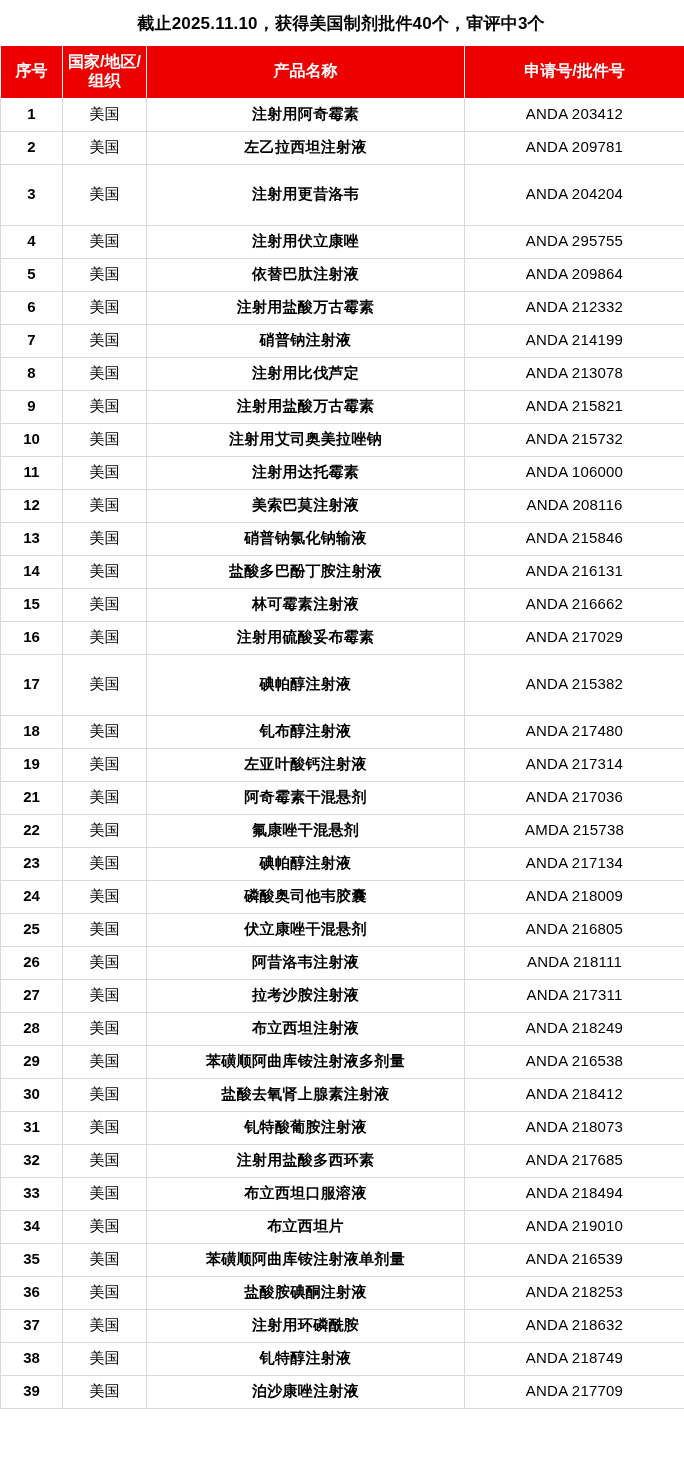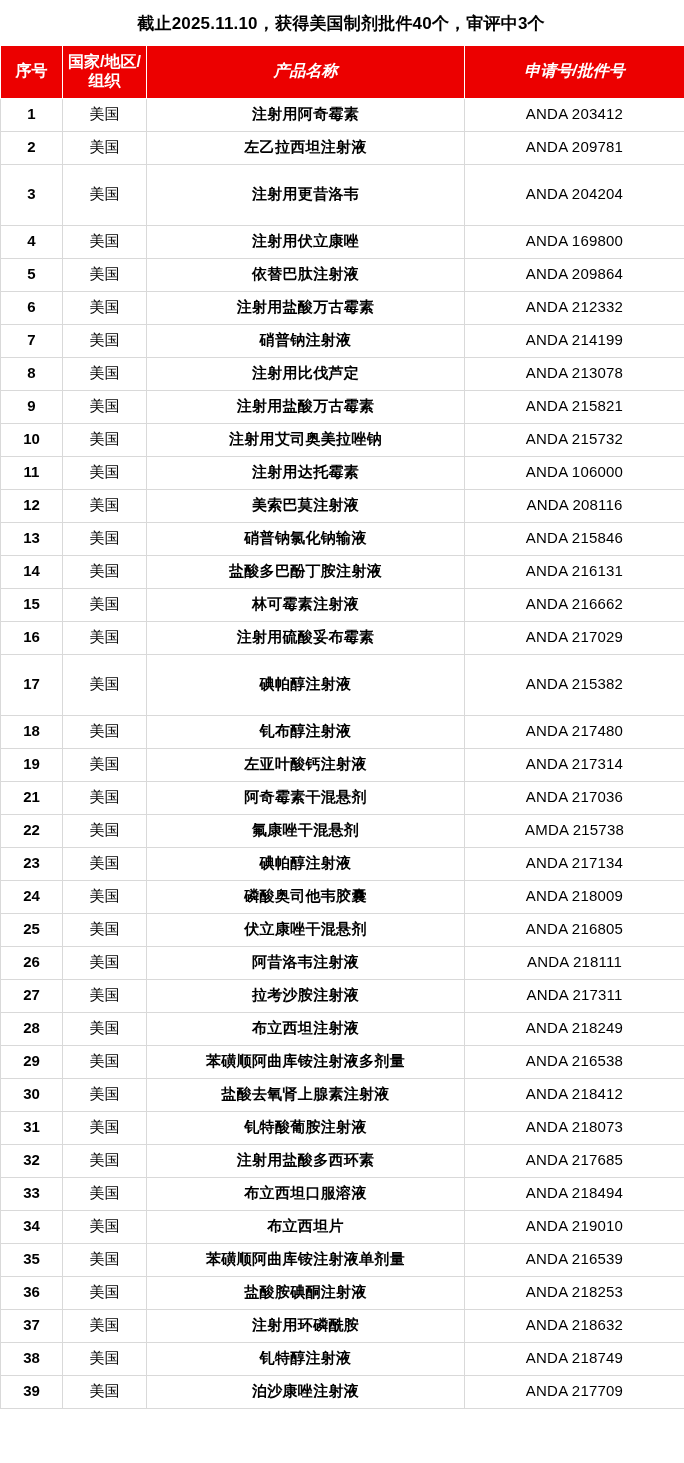--- a/index.html
+++ b/index.html
@@ -36,21 +36,20 @@
 
   table.data th {
     background: #ec0000;
     color: #ffffff;
     font-size: 16px;
     font-weight: 700;
     text-align: center;
     padding: 7px 2px;
     border: 1px solid #ffffff;
     line-height: 1.18;
-    font-style: italic;
   }
   table.data th.idx, table.data th.ctry {
     font-style: normal;
   }
   table.data td {
     border: 1px solid #d9d9d9;
     text-align: center;
     vertical-align: middle;
     font-size: 15px;
     padding: 3px 2px;
@@ -115,21 +114,21 @@
         <tr class="tall">
           <td class="idx">3</td>
           <td class="ctry">美国</td>
           <td class="pname">注射用更昔洛韦</td>
           <td class="appno">ANDA 204204</td>
         </tr>
         <tr class="norm">
           <td class="idx">4</td>
           <td class="ctry">美国</td>
           <td class="pname">注射用伏立康唑</td>
-          <td class="appno">ANDA 169800</td>
+          <td class="appno">ANDA 295755</td>
         </tr>
         <tr class="norm">
           <td class="idx">5</td>
           <td class="ctry">美国</td>
           <td class="pname">依替巴肽注射液</td>
           <td class="appno">ANDA 209864</td>
         </tr>
         <tr class="norm">
           <td class="idx">6</td>
           <td class="ctry">美国</td>

